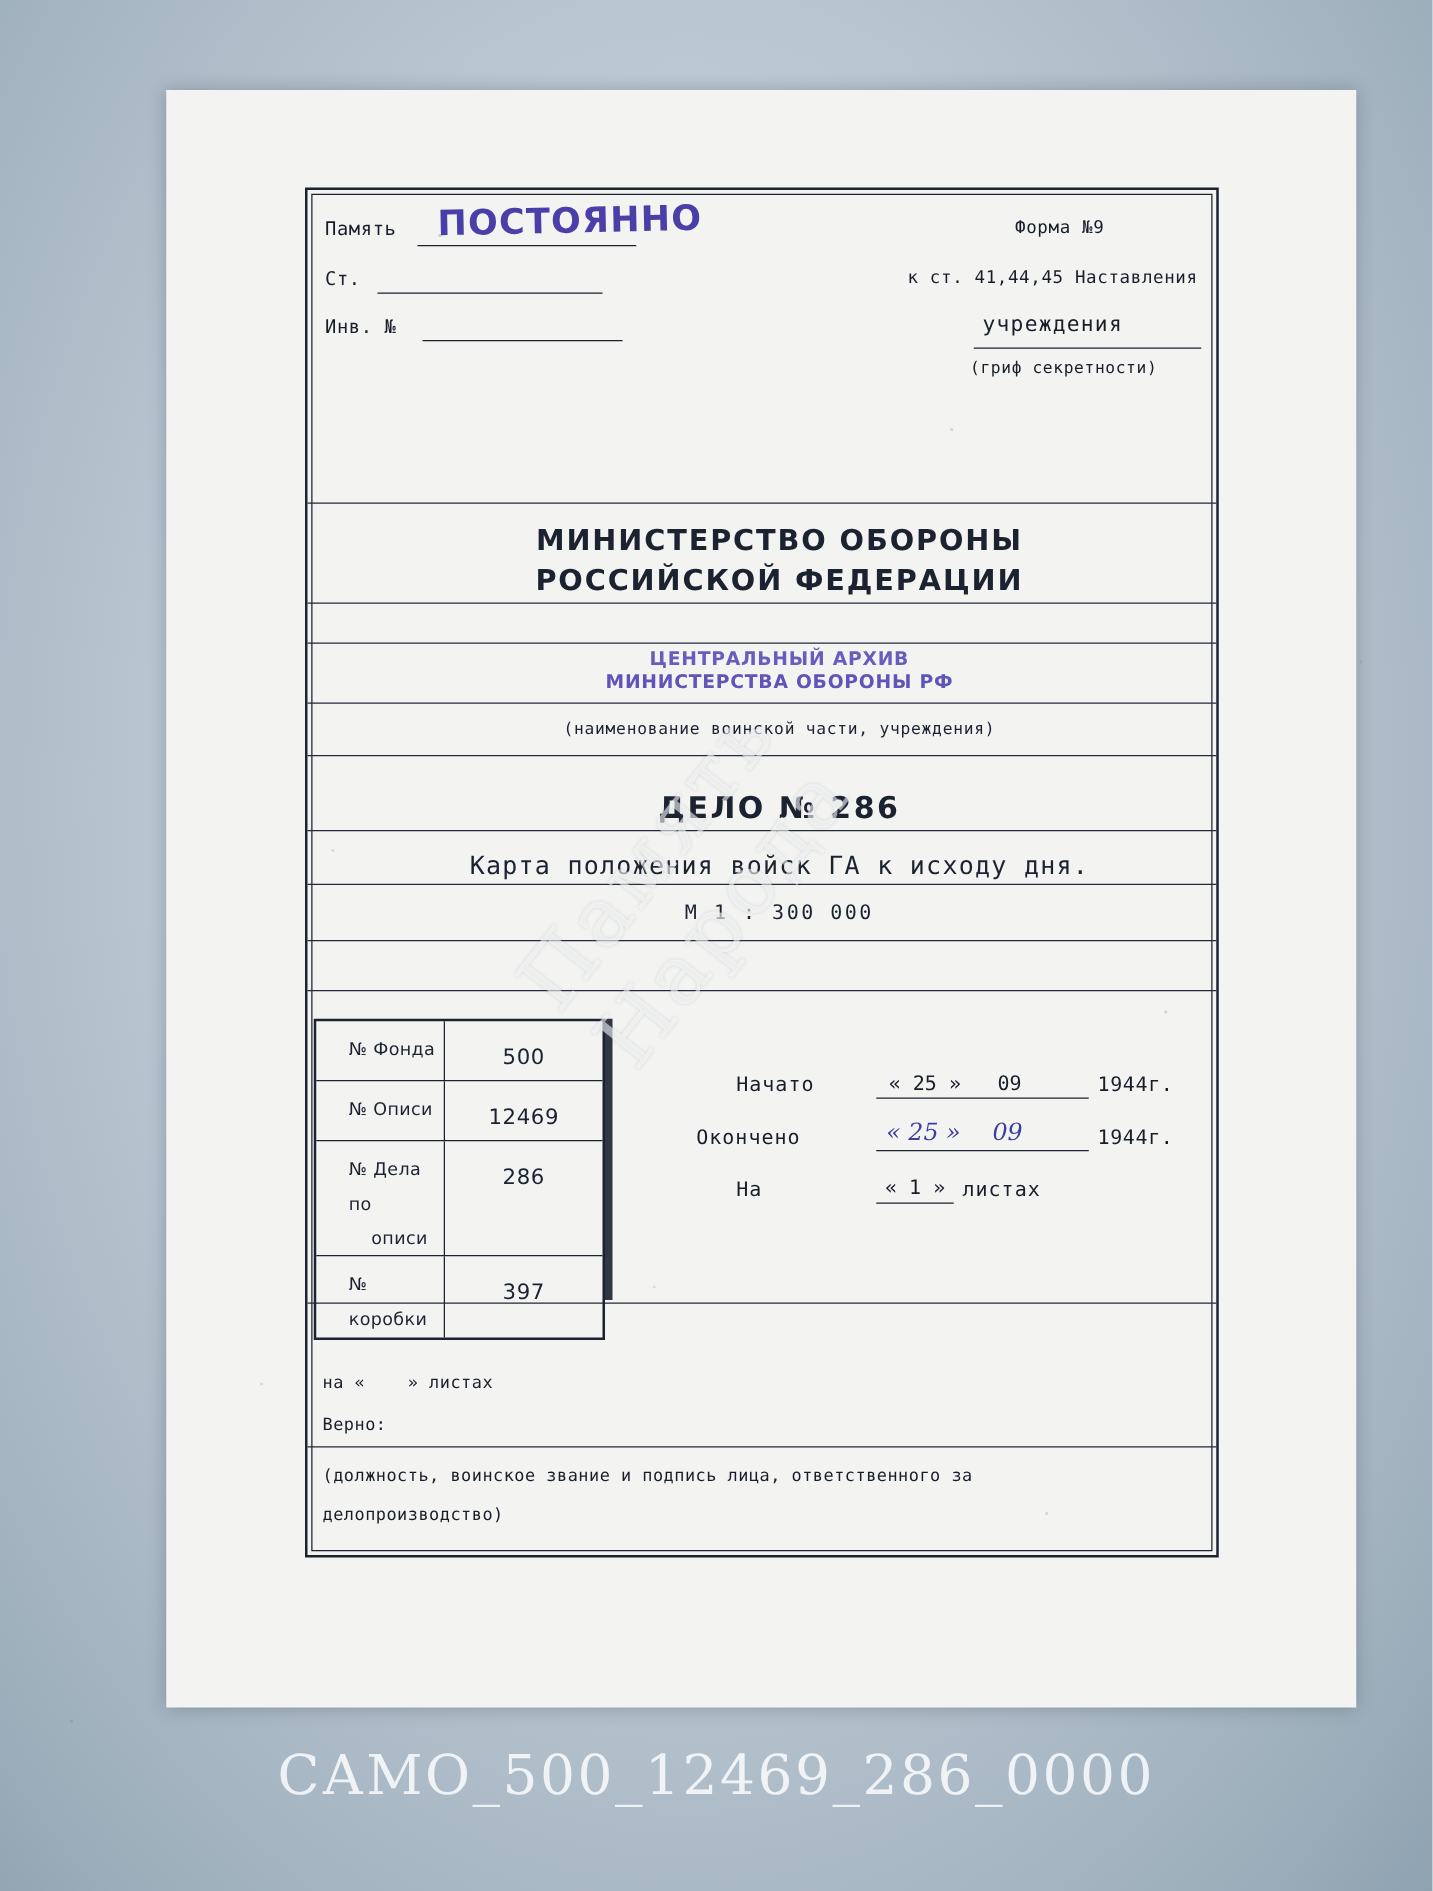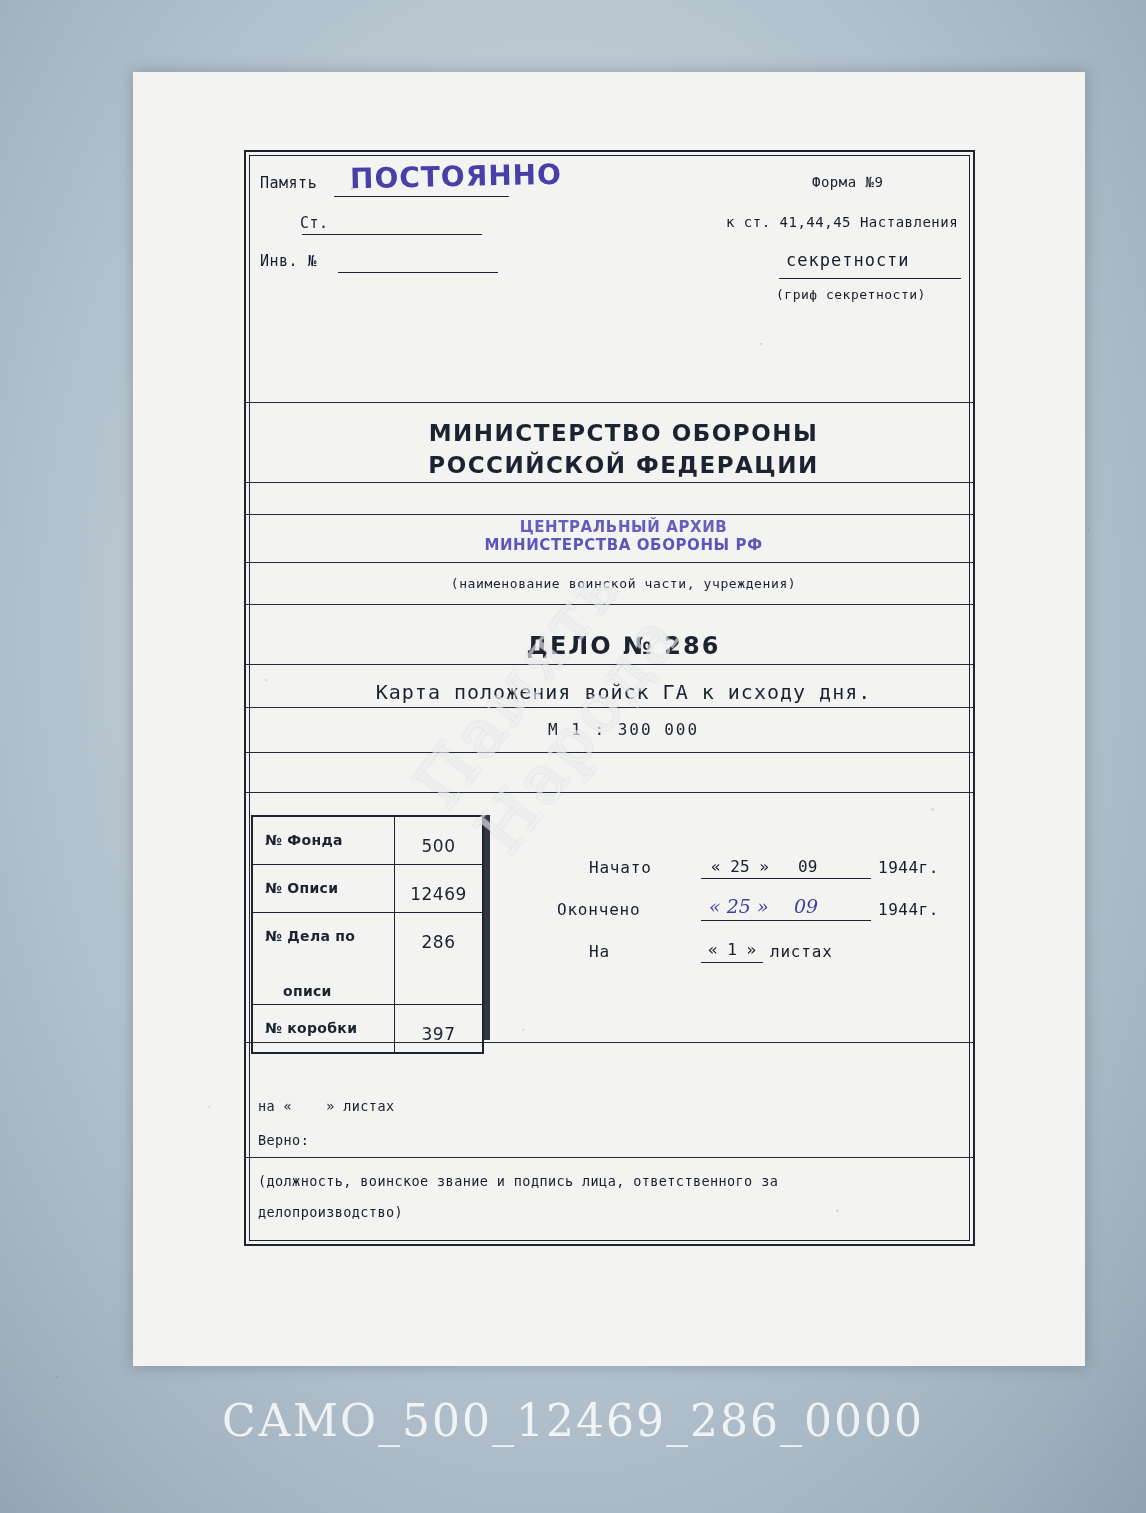--- a/index.html
+++ b/index.html
@@ -106,21 +106,21 @@
   #t-hranit { left: 14px; top: 22px; font-size: 15px; letter-spacing: .5px; }
   #t-postoyanno {
     left: 104px; top: 8px;
     font-family: "DejaVu Sans", sans-serif;
     font-weight: bold;
     font-size: 28px;
     letter-spacing: 1px;
     color: #4a3fa8;
     transform: rotate(-1.2deg);
   }
-  #t-st { left: 14px; top: 62px; font-size: 15px; letter-spacing: .5px; margin-left: 40px; }
+  #t-st { left: 14px; top: 62px; font-size: 15px; letter-spacing: .5px; }
   #t-inv { left: 14px; top: 100px; font-size: 15px; letter-spacing: .5px; }
 
   #t-forma { left: 566px; top: 22px; font-size: 14px; letter-spacing: .5px; }
   #t-kst    { left: 480px; top: 62px; font-size: 14px; letter-spacing: .5px; }
   #t-nesekretno { left: 540px; top: 98px; font-size: 17px; letter-spacing: 1px; }
   #t-grif  { left: 530px; top: 135px; font-size: 13px; letter-spacing: .5px; }
 
   
   .center-txt {
     position: absolute;
@@ -195,35 +195,34 @@
     background: transparent;
   }
   #data-table .tr {
     display: flex;
     border-bottom: 1px solid #1b2230;
     min-height: 47px;
   }
   #data-table .tr:last-child { border-bottom: none; }
   #data-table .tr.tall { min-height: 77px; }
   #data-table .lbl {
-    width: 142px;
+    width: 103px;
     box-sizing: border-box;
-    padding: 9px 4px 0 12px;
-    font-family: "DejaVu Sans", sans-serif;
-    font-weight: bold;
+    padding: 9px 4px 0 26px;
+    font-family: "DejaVu Sans", sans-serif;
+    font-weight: normal;
     font-size: 14px;
     line-height: 28px;
     border-right: 1px solid #1b2230;
     letter-spacing: .3px;
   }
   #data-table .lbl .sub {
     display: block;
     padding-left: 18px;
     line-height: 26px;
-    margin-top: 28px;
   }
   #data-table .val {
     flex: 1;
     text-align: center;
     padding-top: 19px;
     font-family: "DejaVu Sans", sans-serif;
     font-size: 17px;
     letter-spacing: .5px;
   }
   
@@ -322,21 +321,21 @@
     <span id="t-postoyanno" class="txt">ПОСТОЯННО</span>
 
     <span class="txt" id="t-st">Ст.</span>
     <span class="fill-line" style="left:56px; top:82px; width:180px;"></span>
 
     <span class="txt" id="t-inv">Инв. №</span>
     <span class="fill-line" style="left:92px; top:120px; width:160px;"></span>
 
     <span class="txt" id="t-forma">Форма №9</span>
     <span class="txt" id="t-kst">к ст. 41,44,45 Наставления</span>
-    <span class="txt" id="t-nesekretno">секретности</span>
+    <span class="txt" id="t-nesekretno">учреждения</span>
     <span class="fill-line" style="left:533px; top:126px; width:182px;"></span>
     <span class="txt" id="t-grif">(гриф секретности)</span>
 
     <div class="center-txt" id="t-mo1">МИНИСТЕРСТВО ОБОРОНЫ</div>
     <div class="center-txt" id="t-mo2">РОССИЙСКОЙ ФЕДЕРАЦИИ</div>
     <div class="center-txt" id="t-stamp2">МИНИСТЕРСТВА ОБОРОНЫ РФ</div>
     <div class="center-txt" id="t-stamp1">ЦЕНТРАЛЬНЫЙ АРХИВ</div>
     <div class="center-txt" id="t-naim">(наименование воинской части, учреждения)</div>
     <div class="center-txt" id="t-delo">ДЕЛО № 286</div>
     <div class="center-txt" id="t-karta">Карта положения войск ГА к исходу дня.</div>

